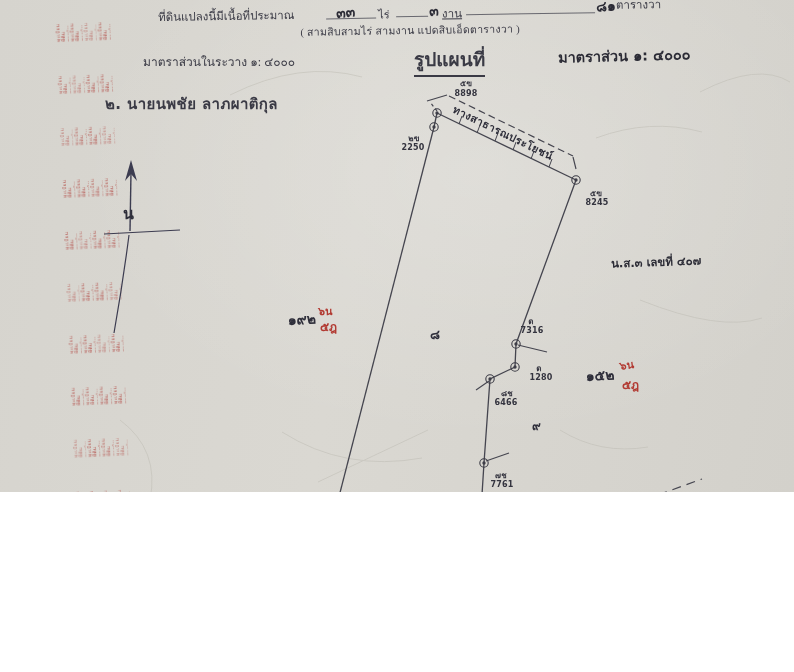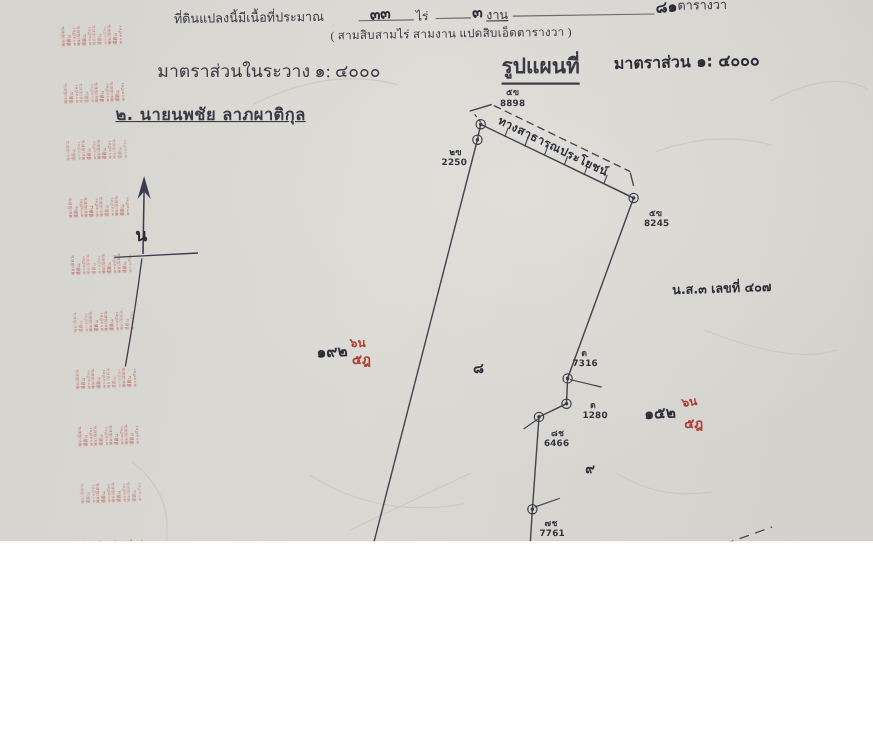--- a/index.html
+++ b/index.html
@@ -12,21 +12,21 @@
      overflow:hidden;}
   .abs{position:absolute;white-space:nowrap;}
   .ink{color:#3a3a45;}
   .hand{color:#2c2c36;}
   .printed{font-family:"Liberation Serif","DejaVu Sans",serif;}
   .tilt{position:absolute;left:0;top:0;width:794px;height:120px;
         transform:rotate(-0.9deg);transform-origin:160px 12px;}
   .leader{position:absolute;border-top:1.1px solid #55555e;opacity:.85;}
   .hv{font-size:14px;font-weight:bold;transform:rotate(-4deg);}
   .title{font-size:19px;font-weight:bold;border-bottom:2px solid #3a3a45;padding-bottom:1px;}
-  .owner{font-size:15px;font-weight:600;letter-spacing:.4px;text-decoration:underline;}
+  .owner{font-size:15px;font-weight:600;letter-spacing:.4px;}
   svg text{font-family:"DejaVu Sans",sans-serif;}
   .ptlbl{font-size:8px;font-weight:bold;fill:#34343f;letter-spacing:.2px;}
   .handsvg{fill:#2e2e3a;font-weight:bold;}
   .redsvg{fill:#b23a32;font-weight:bold;}
   
   #edge-stamps{position:absolute;left:54px;top:-6px;width:60px;height:700px;
       display:grid;grid-template-columns:repeat(4,14px);grid-auto-rows:52px;
       transform:rotate(-2.4deg);transform-origin:top center;}
   .stamp{writing-mode:vertical-rl;transform:rotate(180deg);
       width:13px;height:47px;overflow:hidden;
@@ -310,22 +310,22 @@
     <span class="abs printed ink" style="left:378px;top:9px;font-size:11px;">ไร่</span>
     <div class="leader" style="left:396px;top:20px;width:32px;"></div>
     <span class="abs hand hv" style="left:429px;top:4px;">๓</span>
     <span class="abs printed ink" style="left:442px;top:9px;font-size:11.5px;text-decoration:underline;">งาน</span>
     <div class="leader" style="left:466px;top:19px;width:129px;"></div>
     <span class="abs hand hv" style="left:596px;top:2px;">๘๑</span>
     <span class="abs printed ink" style="left:616px;top:3px;font-size:11.5px;">ตารางวา</span>
     <span class="abs printed ink" style="left:300px;top:26px;font-size:10.5px;letter-spacing:.3px;">( สามสิบสามไร่ สามงาน แปดสิบเอ็ดตารางวา )</span>
   </div>
 
-  <span class="abs printed ink" style="left:143px;top:52px;font-size:16px;">มาตราส่วนในระวาง  ๑: ๔๐๐๐</span>
-  <span class="abs ink title" style="left:456px;top:44px;">รูปแผนที่</span>
+  <span class="abs printed ink" style="left:143px;top:52px;font-size:12px;">มาตราส่วนในระวาง  ๑: ๔๐๐๐</span>
+  <span class="abs ink title" style="left:414px;top:44px;">รูปแผนที่</span>
   <span class="abs hand" style="left:558px;top:44px;font-size:14.5px;font-weight:bold;transform:rotate(-1.5deg);">มาตราส่วน  ๑: ๔๐๐๐</span>
 
   <span class="abs ink owner" style="left:105px;top:92px;">๒. นายนพชัย    ลาภผาติกุล</span>
 
   <span class="abs hand" style="left:611px;top:253px;font-size:11.5px;font-weight:bold;transform:rotate(-2deg);">น.ส.๓ เลขที่ ๔๐๗</span>
 
   <svg class="abs" style="left:0;top:0;" width="794" height="672" viewBox="0 0 794 672">
 
     <g stroke="#bfbdb5" stroke-width="1" fill="none" opacity=".55">
       <path d="M230,95 Q300,60 362,77"></path>

